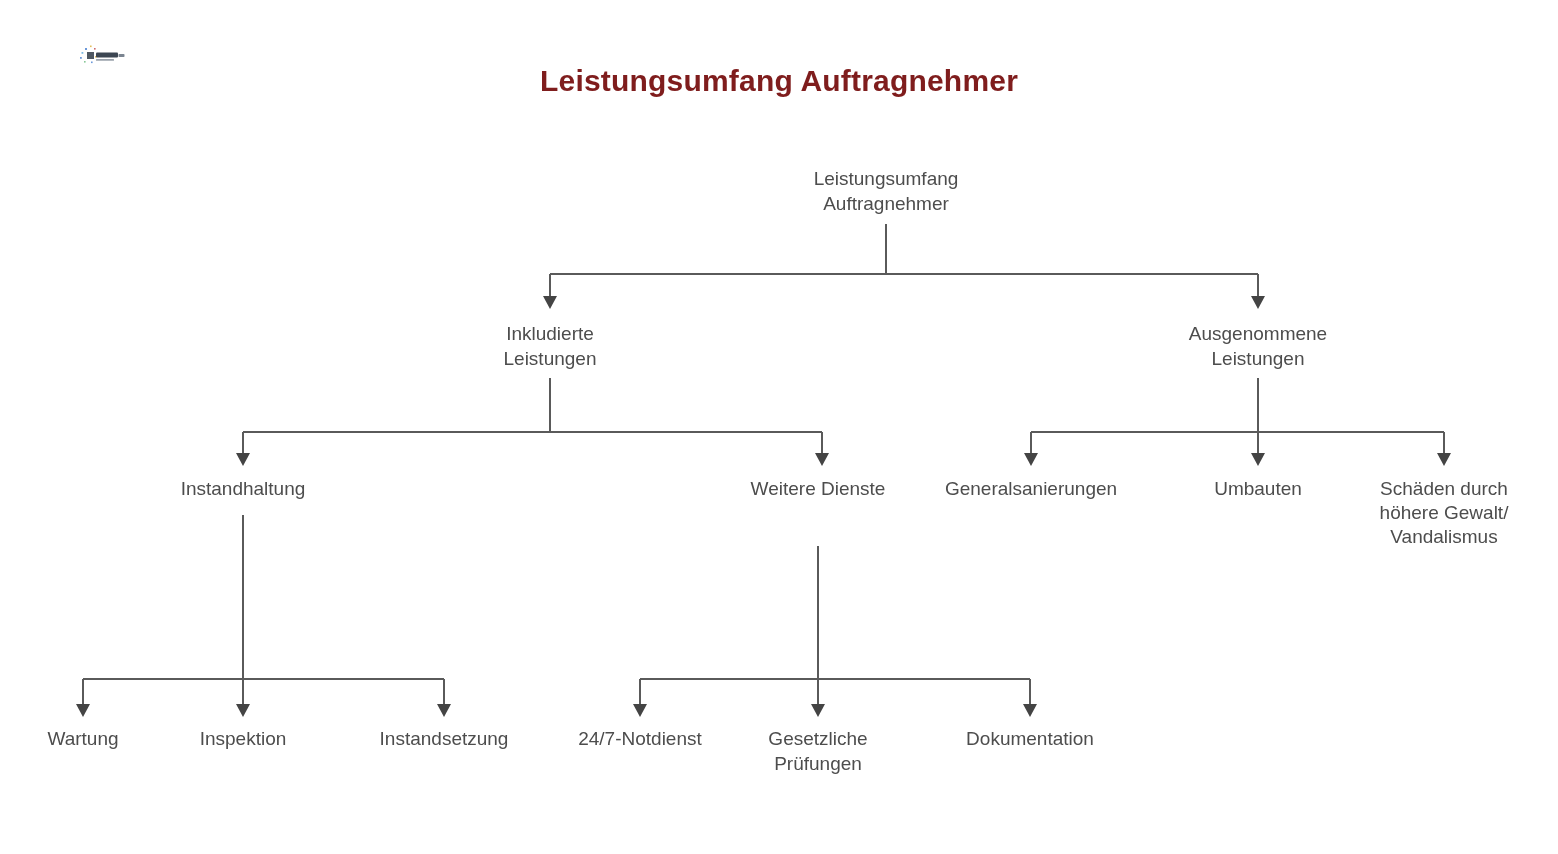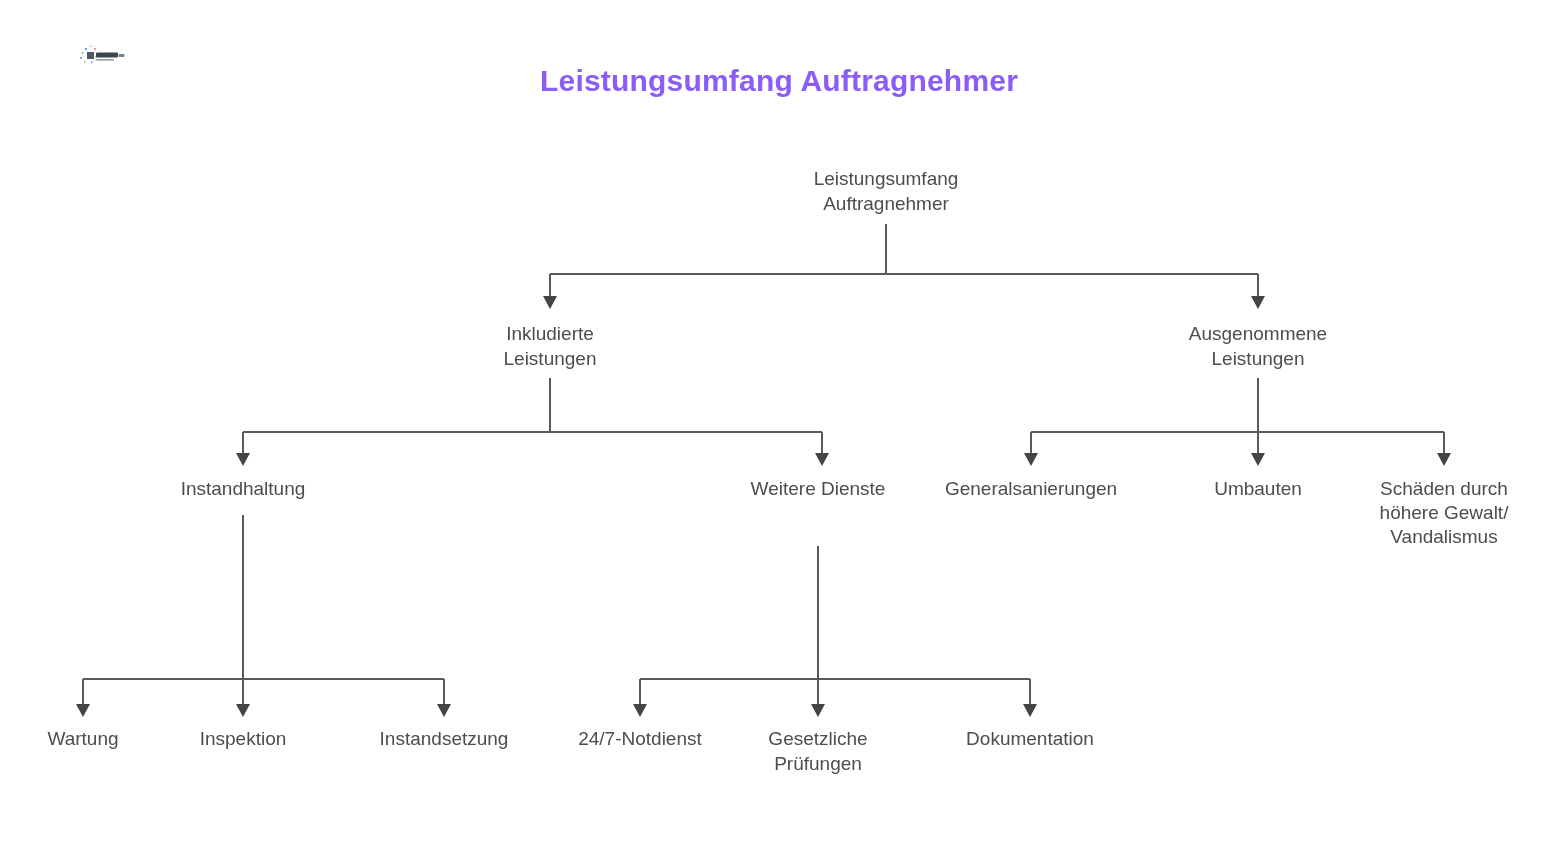--- a/index.html
+++ b/index.html
@@ -27,21 +27,21 @@
 
   
   #page-title {
     position: absolute;
     left: 0;
     top: 64px;
     width: 1558px;
     text-align: center;
     font-size: 30px;
     font-weight: bold;
-    color: #8b5cf6;
+    color: #7f1d1d;
     letter-spacing: 0.2px;
   }
 
   
   #diagram-canvas {
     position: absolute;
     left: 0;
     top: 0;
     width: 1558px;
     height: 854px;

